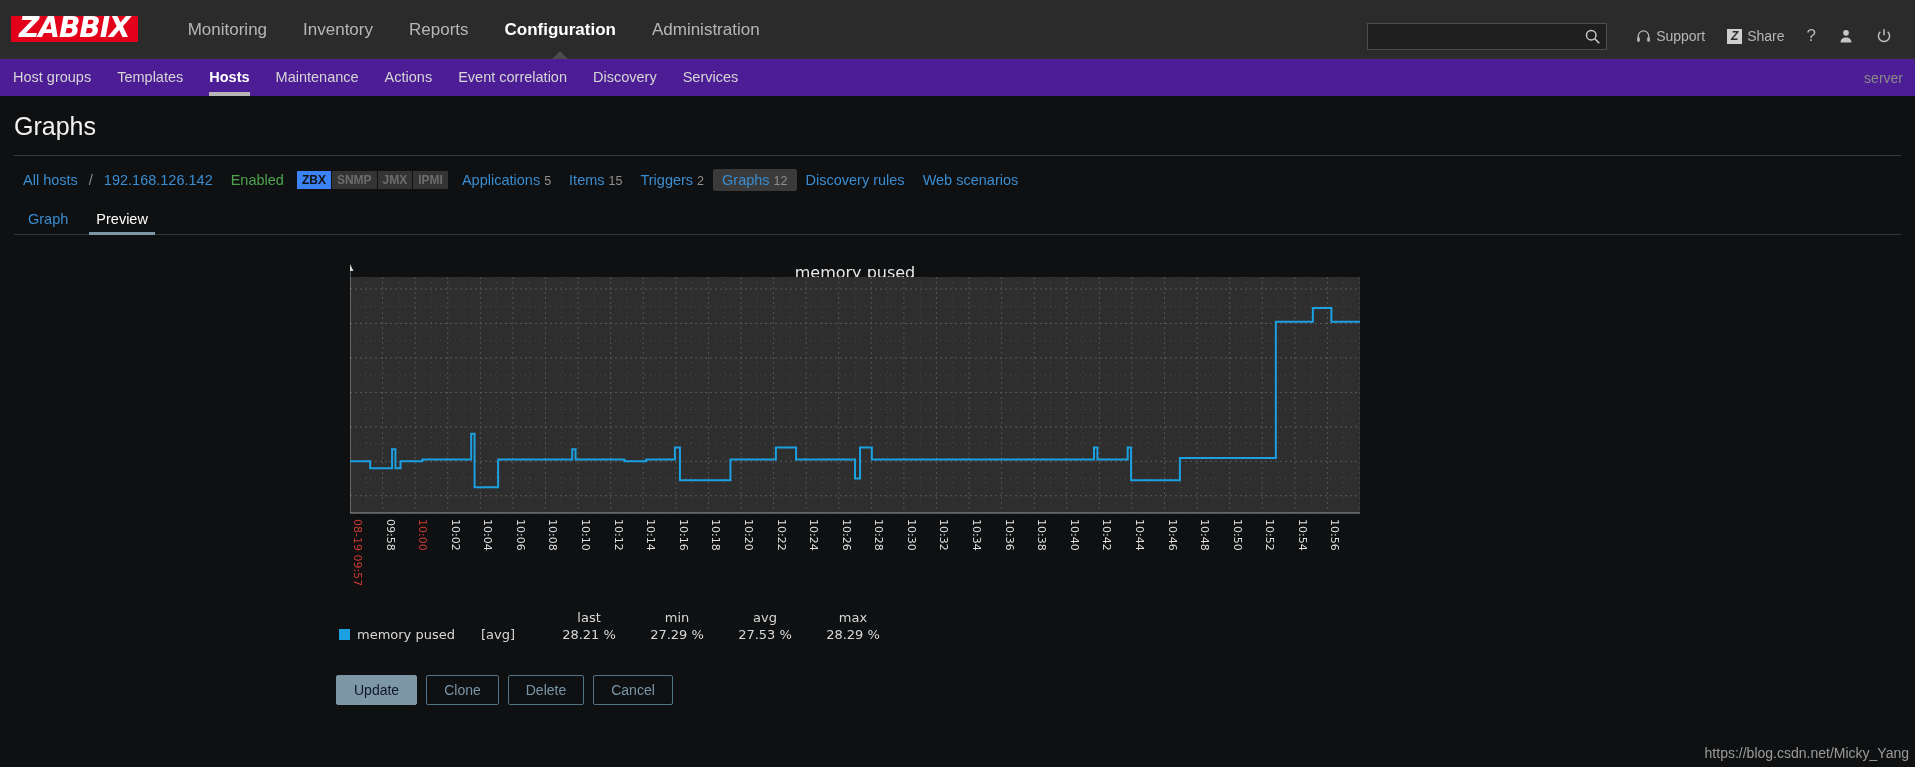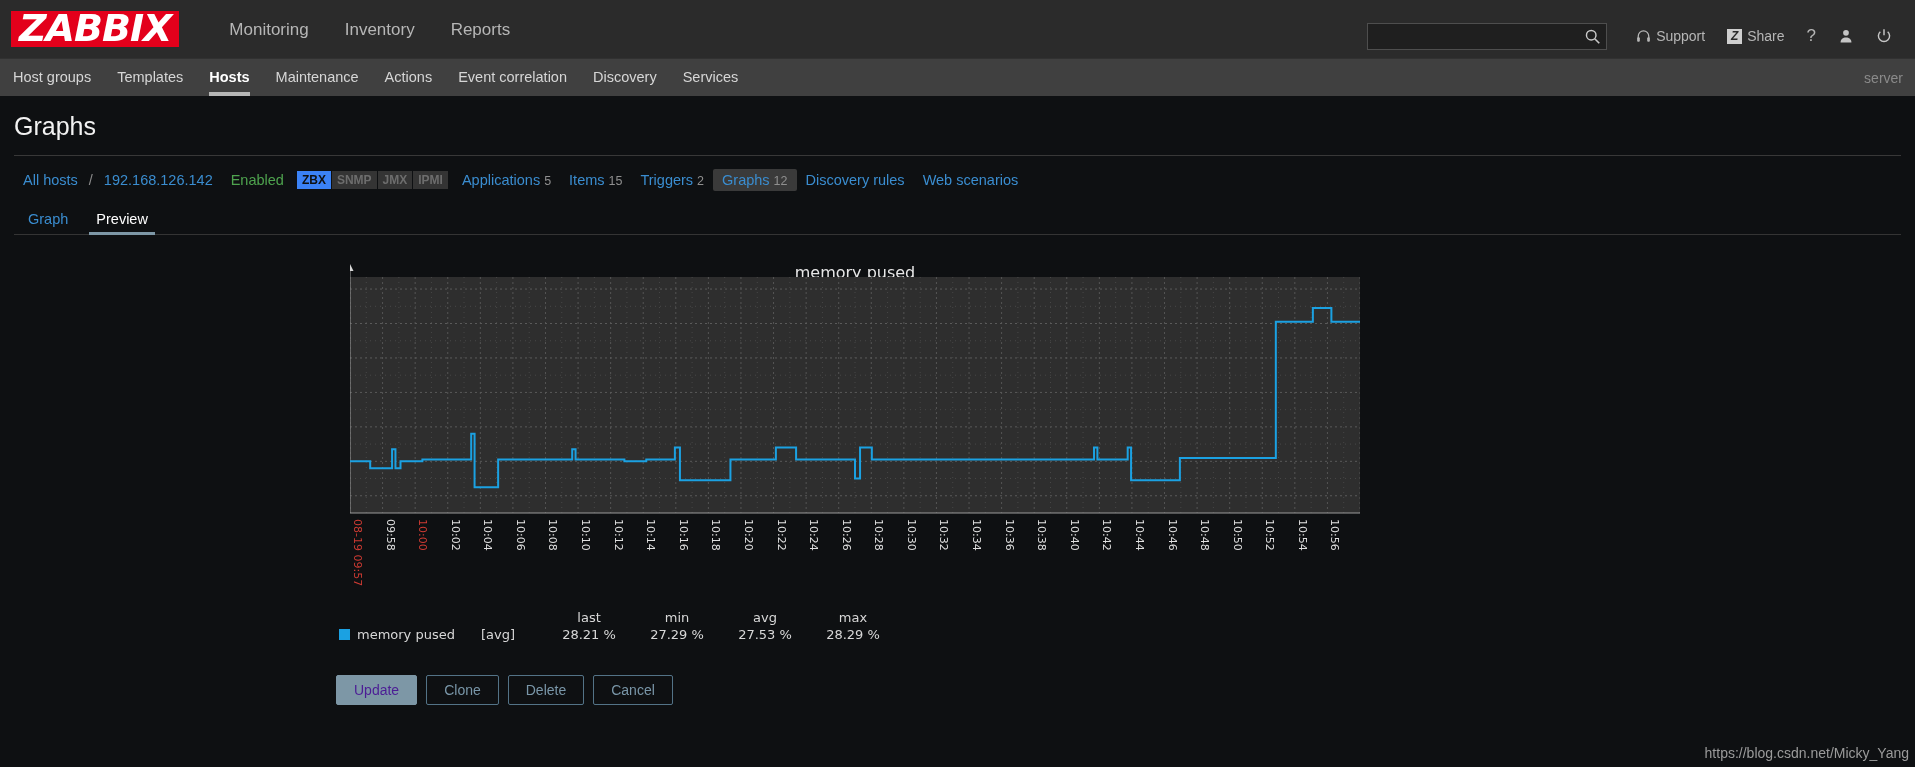--- a/index.html
+++ b/index.html
@@ -12,23 +12,23 @@
 
   
   #topbar {
     height: 59px; background: #2b2b2b;
     display: flex; align-items: center; position: relative;
     border-bottom: 1px solid #313131;
   }
   #logo {
     margin-left: 11px; background: #e3001b; color: #fff;
     font-family: "DejaVu Sans", sans-serif;
-    font-weight: bold; font-style: italic; font-size: 38px;
+    font-weight: bold; font-style: italic; font-size: 28px;
     letter-spacing: -1px; line-height: 1;
-    padding: 4px 8px 6px 8px; height: 36px;
+    padding: 4px 8px 6px 8px; height: 26px;
     display: flex; align-items: center;
   }
   .mainmenu { display: flex; align-items: center; margin-left: 32px; height: 50px; }
   .mainmenu a {
     color: #b6b6b6; text-decoration: none; font-size: 17px;
     padding: 0 18px; height: 59px; line-height: 59px; position: relative;
   }
   .mainmenu a.sel { color: #ffffff; font-weight: bold; }
   .mainmenu a.sel::after {
     content: ""; position: absolute; left: 50%; bottom: -1px;
@@ -57,21 +57,21 @@
   }
   .zsq {
     background: #cfcfcf; color: #2b2b2b; font-weight: bold;
     font-size: 12px; width: 15px; height: 15px;
     display: inline-flex; align-items: center; justify-content: center;
     font-style: italic;
   }
 
   
   #subbar {
-    height: 37px; background: #404040; display: flex; align-items: center;
+    height: 37px; background: #4c1d95; display: flex; align-items: center;
     position: relative;
   }
   #subbar a {
     color: #d6d6d6; text-decoration: none; font-size: 14.5px;
     padding: 0 13px; line-height: 37px; height: 37px;
   }
   #subbar a:first-child { margin-left: 0px; }
   #subbar a.sel { color: #ffffff; font-weight: bold; position: relative; }
   #subbar a.sel::after {
     content: ""; position: absolute; left: 13px; right: 13px; bottom: 0;
@@ -153,21 +153,21 @@
   #legend td.fn { text-align: left; padding-right: 30px; }
   #legend .col { min-width: 88px; }
 
   
   #btnrow { position: absolute; left: 322px; top: 440px; display: flex; gap: 9px; }
   .btn {
     font-size: 14px; padding: 6px 17px; border-radius: 2px;
     font-family: "Liberation Sans", sans-serif; cursor: pointer;
     border: 1px solid #537387; background: transparent; color: #7996a8;
   }
-  .btn.primary { background: #7d97a6; border-color: #7d97a6; color: #4c1d95; }
+  .btn.primary { background: #7d97a6; border-color: #7d97a6; color: #0f172a; }
 
   
   #watermark {
     position: absolute; right: 6px; bottom: 6px;
     color: #9b9b9b; font-size: 14px;
     font-family: "Liberation Sans", sans-serif;
   }
   .xlab {
     font-family: "DejaVu Sans", sans-serif;
     font-size: 11px;
@@ -180,20 +180,22 @@
 </head>
 <body>
 
 <div id="topbar">
   <div id="logo">ZABBIX</div>
 
   <nav class="mainmenu">
     <a href="#">Monitoring</a>
     <a href="#">Inventory</a>
     <a href="#">Reports</a>
+    <a href="#" class="sel">Configuration</a>
+    <a href="#">Administration</a>
   </nav>
 
   <div id="topright">
     <div id="searchwrap">
       <input id="searchinput" type="text" placeholder="" style="">
       <svg id="searchicon" viewBox="0 0 20 20">
         <circle cx="8.5" cy="8.5" r="5.6" fill="none" stroke="#c9c9c9" stroke-width="1.7"></circle>
         <line x1="12.6" y1="12.6" x2="18" y2="18" stroke="#c9c9c9" stroke-width="1.9"></line>
       </svg>
     </div>

